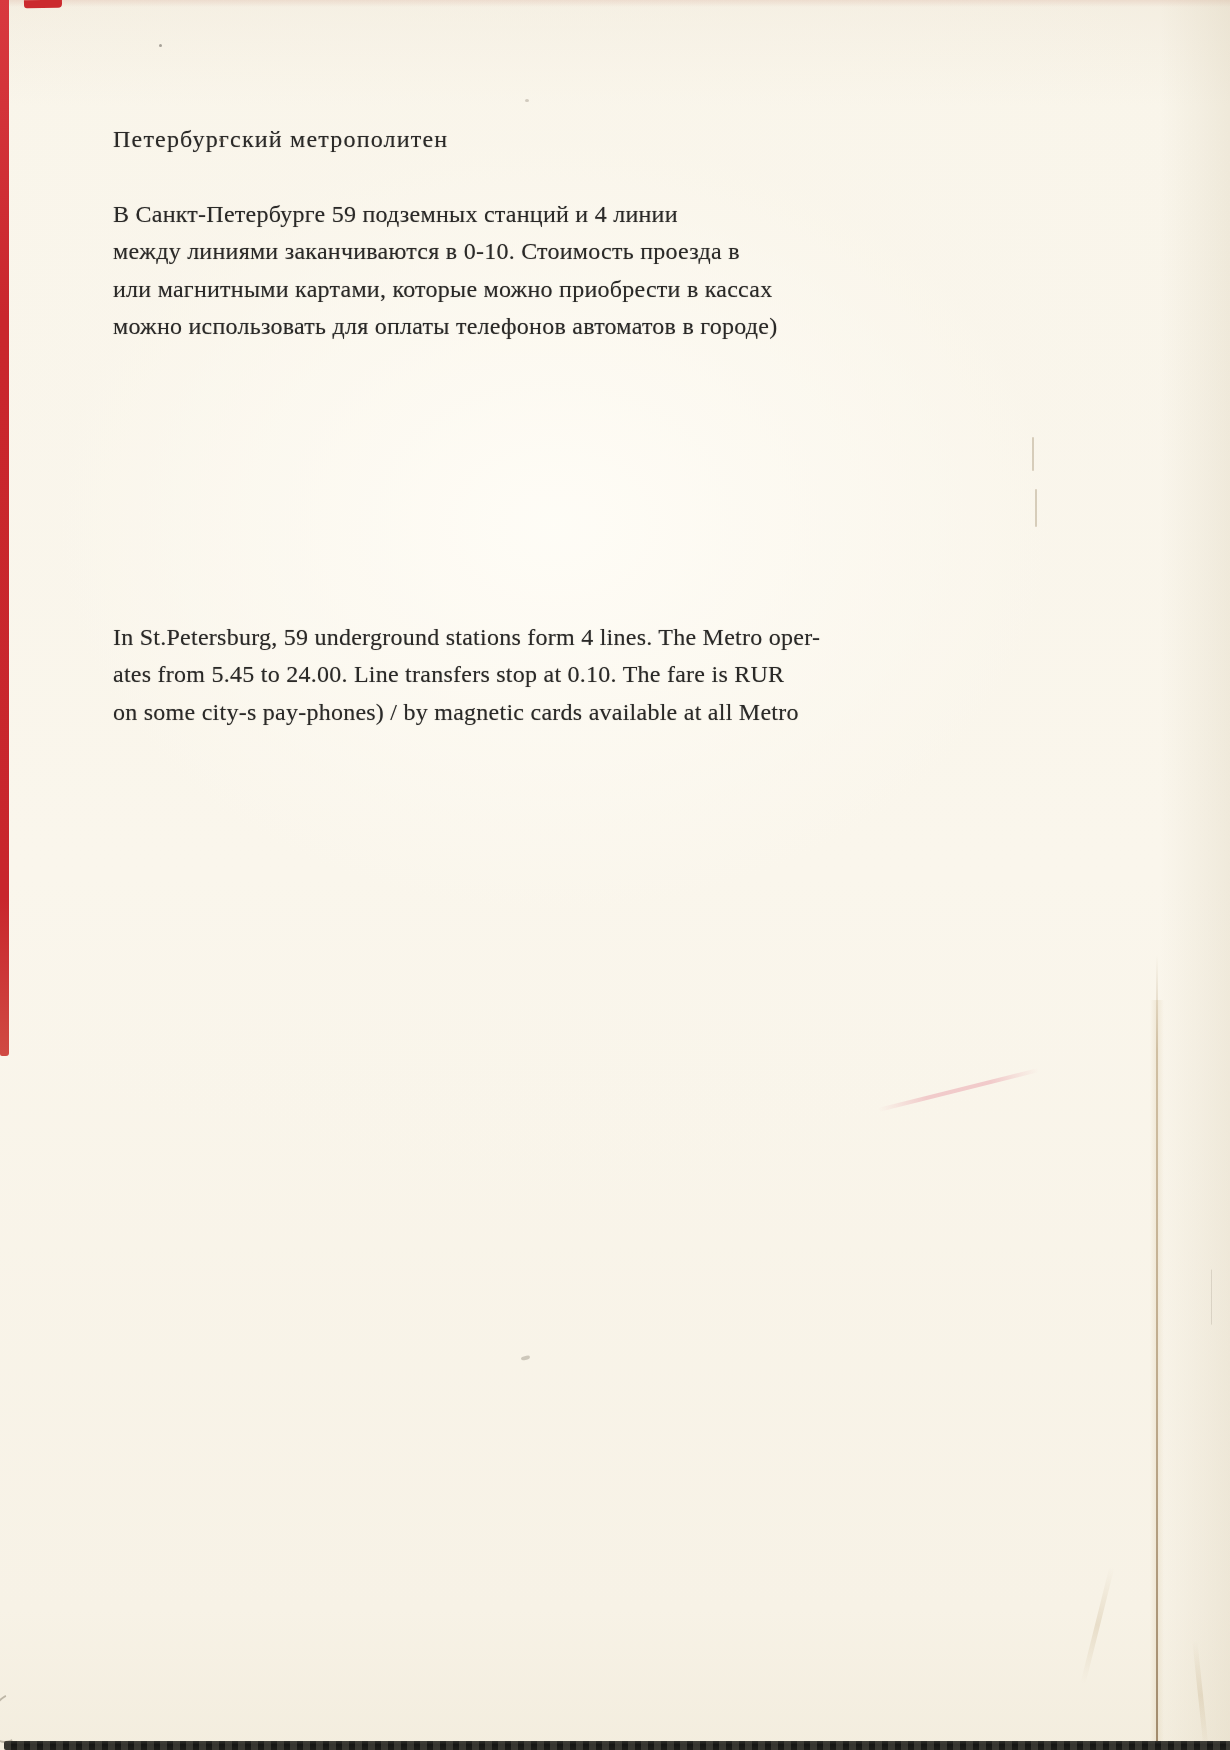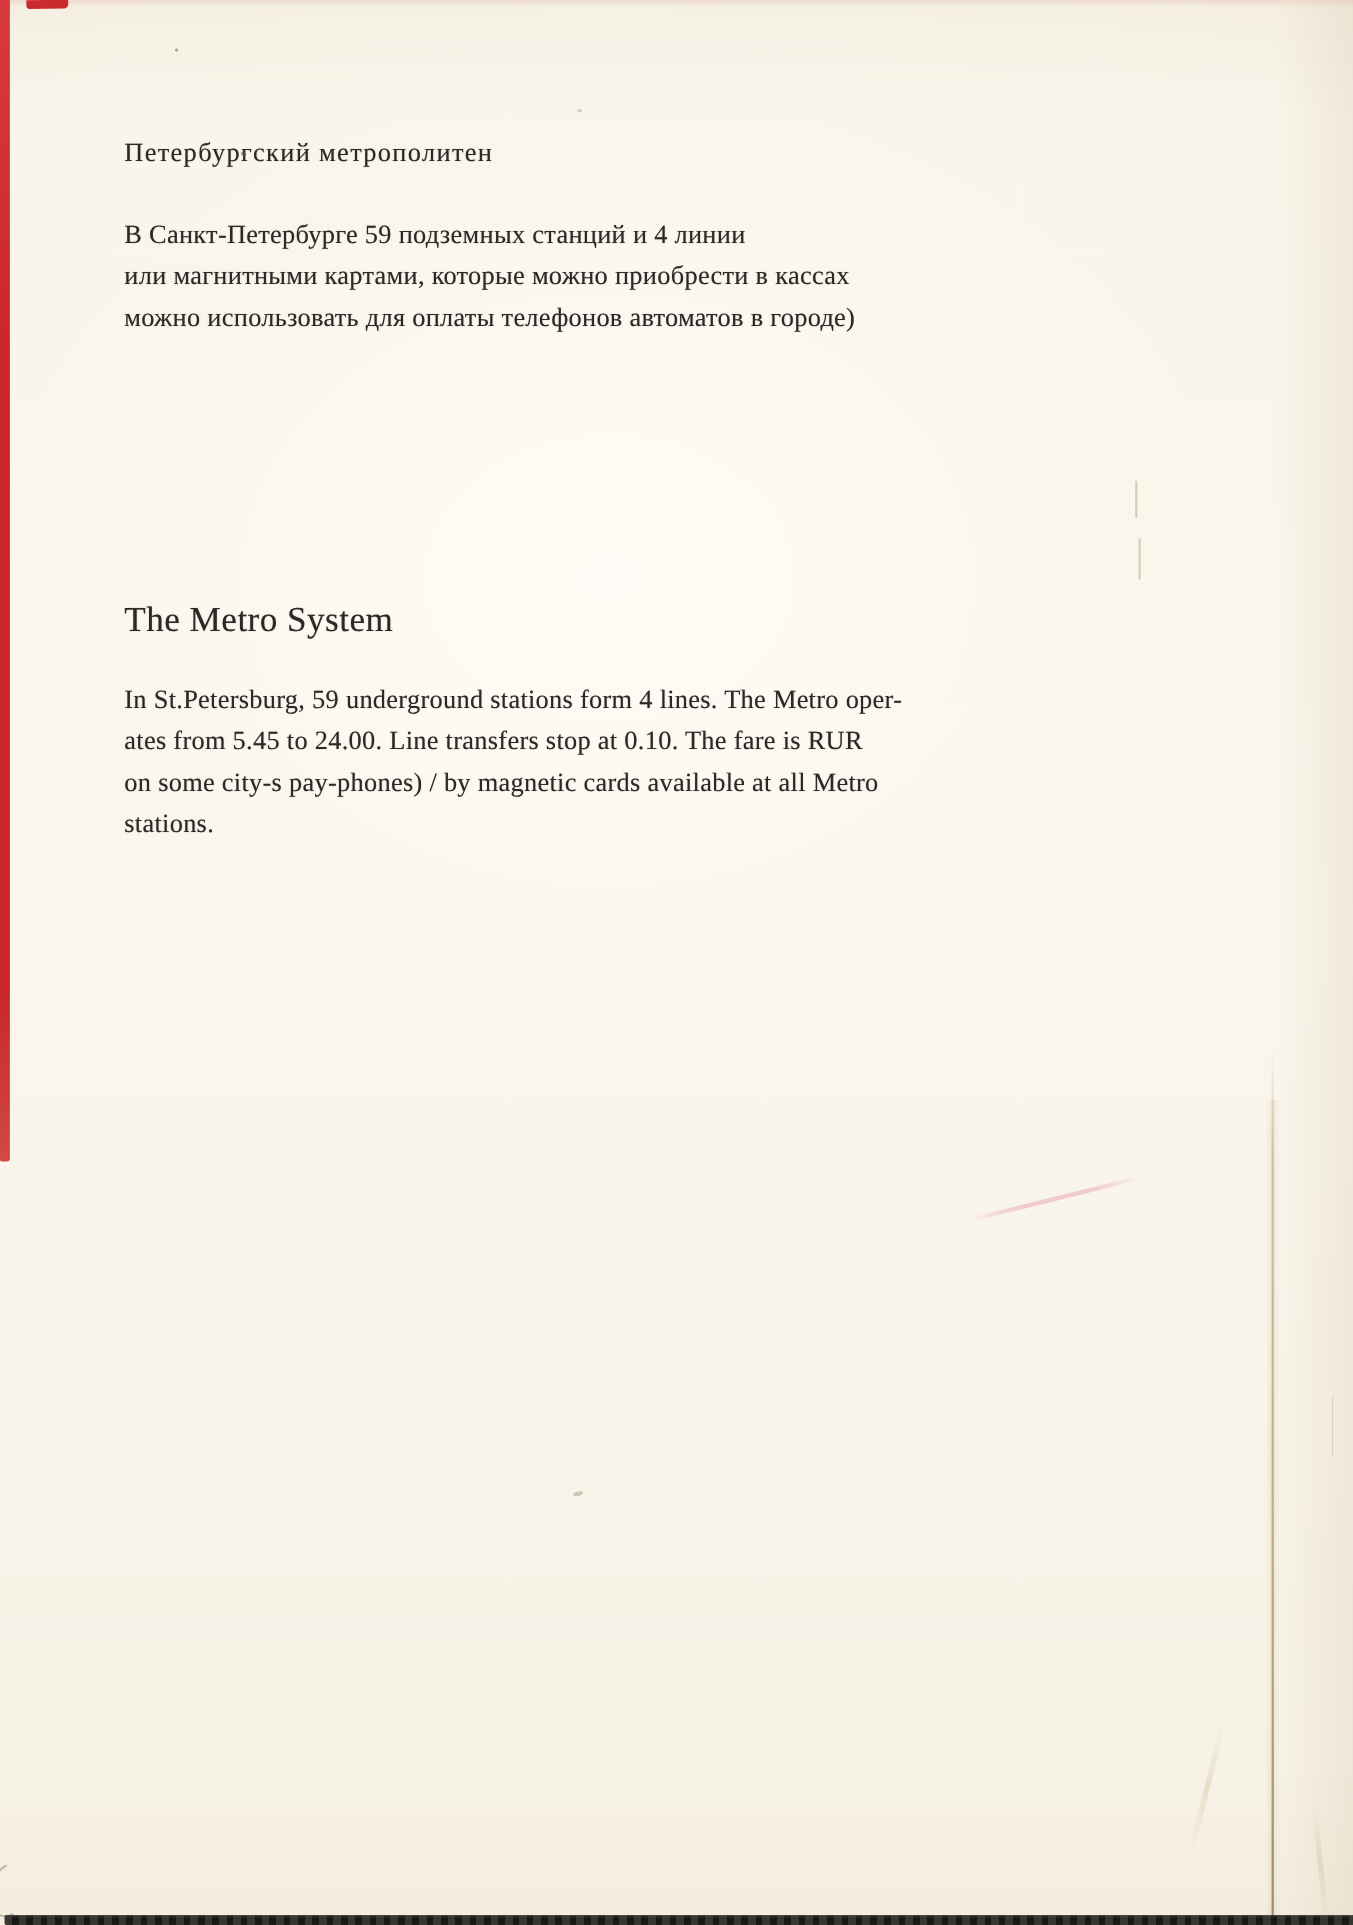--- a/index.html
+++ b/index.html
@@ -105,31 +105,30 @@
   <div class="top-edge-tint"></div>
   <div class="right-shading"></div>
 
   <div class="red-strip"></div>
   <div class="red-corner-mark"></div>
 
   <div class="title title-ru">Петербургский метрополитен</div>
 
   <div class="para para-ru">
     <div class="line">В Санкт-Петербурге 59 подземных станций и 4 линии</div>
+    <div class="line">между линиями заканчиваются в 0-10. Стоимость проезда в</div>
     <div class="line">или магнитными картами, которые можно приобрести в кассах</div>
     <div class="line">можно использовать для оплаты телефонов автоматов в городе)</div>
   </div>
 
-  <div class="title title-en">The Metro System</div>
 
   <div class="para para-en">
     <div class="line">In St.Petersburg, 59 underground stations form 4 lines. The Metro oper-</div>
     <div class="line">ates from 5.45 to 24.00. Line transfers stop at 0.10. The fare is RUR</div>
     <div class="line">on some city-s pay-phones) / by magnetic cards available at all Metro</div>
-    <div class="line">stations.</div>
   </div>
 
   <div class="edge-dash edge-dash-1"></div>
   <div class="edge-dash edge-dash-2"></div>
 
   <div class="crease-halo"></div>
   <div class="crease-line"></div>
 
   <div class="pink-streak"></div>
 

